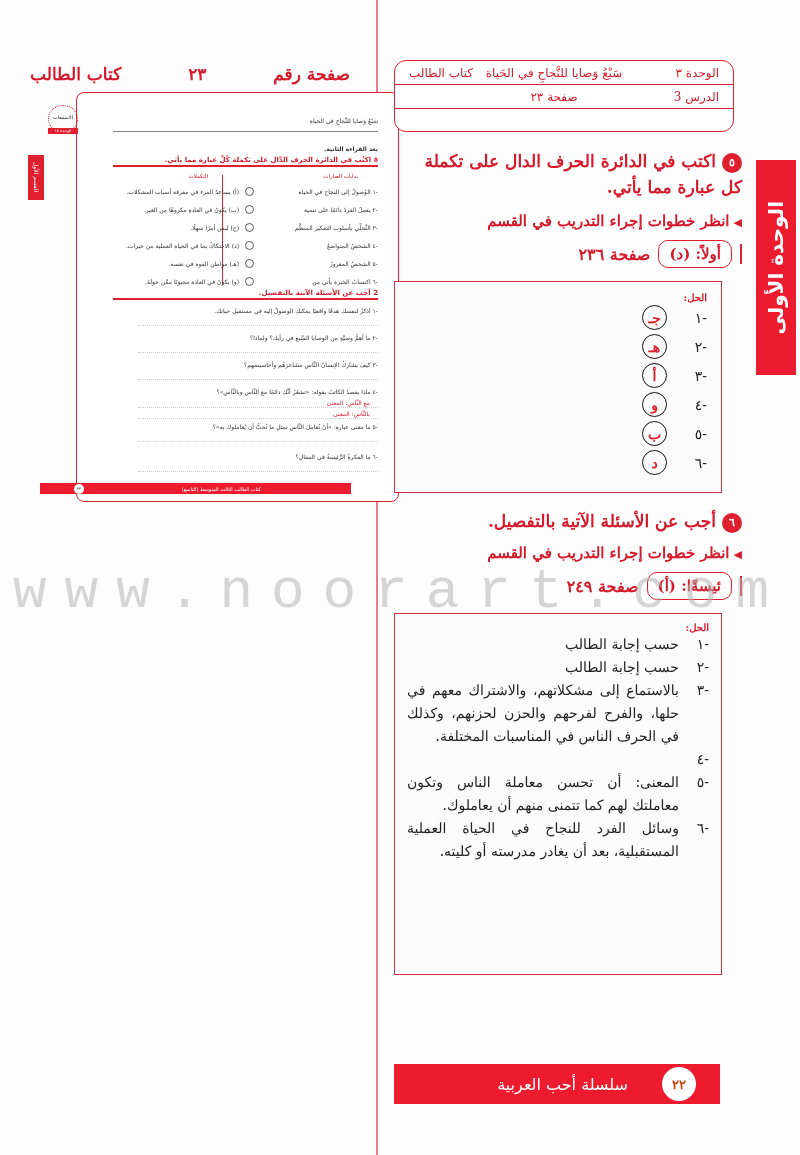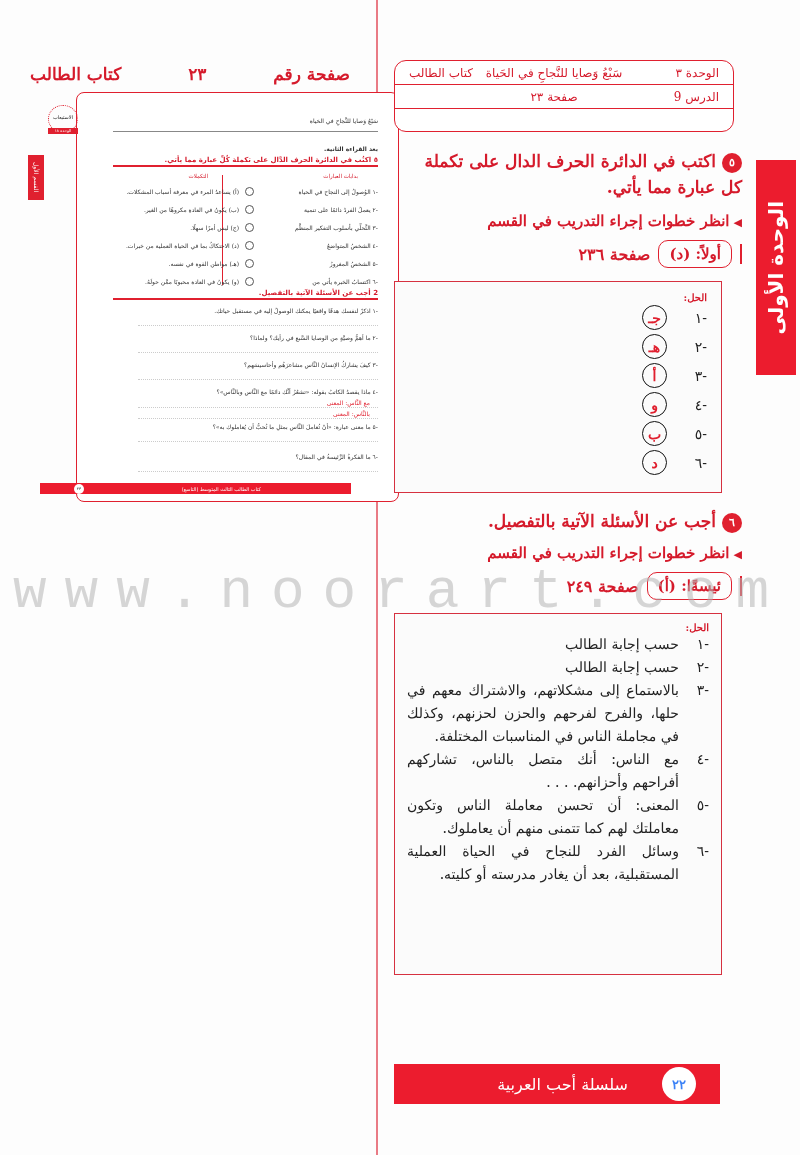--- a/index.html
+++ b/index.html
@@ -37,21 +37,21 @@
   .sol-label { color: #d51a2b; font-weight: bold; font-size: 10px; }
   .mcq-row { display: flex; align-items: center; height: 29px; }
   .mcq-num { width: 40px; text-align: right; font-size: 14px; }
   .mcq-circle { width: 25px; height: 25px; border: 1.5px solid #111; border-radius: 50%; display: flex; align-items: center; justify-content: center; color: #e0202f; font-weight: bold; font-size: 14px; margin-right: 0; }
 
   .ans-item { display: flex; font-size: 14px; line-height: 23px; }
   .ans-num { width: 30px; flex-shrink: 0; }
   .ans-text { flex: 1; text-align: justify; }
 
   .footer-bar { position: absolute; left: 394px; top: 1064px; width: 326px; height: 40px; background: #ec1c2e; display: flex; align-items: center; direction: rtl; padding-right: 24px; }
-  .footer-num { width: 34px; height: 34px; border-radius: 50%; background: #fff; color: #3b82f6; display: flex; align-items: center; justify-content: center; font-weight: bold; font-size: 13px; }
+  .footer-num { width: 34px; height: 34px; border-radius: 50%; background: #fff; color: #c2410c; display: flex; align-items: center; justify-content: center; font-weight: bold; font-size: 13px; }
   .footer-text { color: #fff; font-size: 16px; margin-right: 34px; font-family: "DejaVu Sans", sans-serif; }
 
   
   .lp-header { position: absolute; left: 30px; top: 64px; width: 320px; display: flex; justify-content: space-between; direction: rtl; color: #d51a2b; font-size: 17px; font-weight: bold; }
   .lp-frame { position: absolute; left: 28px; top: 92px; width: 323px; height: 410px; border: 1.5px solid #e0202f; border-radius: 8px; background: #fff; overflow: hidden; direction: rtl; margin-left: 48px; }
   .lp-tab2 { position: absolute; left: 28px; top: 155px; width: 16px; height: 45px; background: #e0202f; color: #fff; font-size: 6px; writing-mode: vertical-rl; display: flex; align-items: center; justify-content: center; }
   .lp-badge { position: absolute; left: 48px; top: 105px; width: 30px; height: 28px; border: 1px dotted #e0202f; border-radius: 50%; font-size: 5px; text-align: center; padding-top: 8px; color: #222; }
   .lp-badge-red { position: absolute; left: 48px; top: 128px; width: 30px; height: 6px; background: #e0202f; color: #fff; font-size: 4px; text-align: center; }
   .tiny { font-family: "DejaVu Sans", sans-serif; font-size: 6px; color: #333; }
   .lp-section { position: absolute; right: 20px; color: #d51a2b; font-size: 7px; font-weight: bold; border-bottom: 2px solid #e0202f; width: 265px; padding-bottom: 1px; font-family: "DejaVu Sans", sans-serif; }
@@ -140,21 +140,21 @@
   <span class="pg">٢٣</span>
 </div>
 
 <div class="header-box">
   <div class="header-row">
     <span class="c1">الوحدة ٣</span>
     <span class="c2">سَبْعُ وَصايا للنَّجاحِ في الحَياة</span>
     <span class="c3">كتاب الطالب</span>
   </div>
   <div class="header-row">
-    <span class="c1">الدرس 9</span>
+    <span class="c1">الدرس 3</span>
     <span class="c2">صفحة ٢٣</span>
     <span class="c3"></span>
   </div>
   <div class="header-row"></div>
 </div>
 
 <div class="side-tab">
     <span>الوحدة الأولى</span>
   </div>
 
@@ -215,25 +215,25 @@
   <div class="ans-item">
       <span class="ans-num">-١</span>
       <span class="ans-text">حسب إجابة الطالب</span>
     </div>
   <div class="ans-item">
       <span class="ans-num">-٢</span>
       <span class="ans-text">حسب إجابة الطالب</span>
     </div>
   <div class="ans-item">
       <span class="ans-num">-٣</span>
-      <span class="ans-text">بالاستماع إلى مشكلاتهم، والاشتراك معهم في حلها، والفرح لفرحهم والحزن لحزنهم، وكذلك في مجاملة الناس في المناسبات المختلفة.</span>
+      <span class="ans-text">بالاستماع إلى مشكلاتهم، والاشتراك معهم في حلها، والفرح لفرحهم والحزن لحزنهم، وكذلك في الحرف الناس في المناسبات المختلفة.</span>
     </div>
   <div class="ans-item">
       <span class="ans-num">-٤</span>
-      <span class="ans-text"><span>مع الناس: أنك متصل بالناس، تشاركهم أفراحهم وأحزانهم. . . .</span><br></span>
+      <span class="ans-text"><br></span>
     </div>
   <div class="ans-item">
       <span class="ans-num">-٥</span>
       <span class="ans-text">المعنى: أن تحسن معاملة الناس وتكون معاملتك لهم كما تتمنى منهم أن يعاملوك.</span>
     </div>
   <div class="ans-item">
       <span class="ans-num">-٦</span>
       <span class="ans-text">وسائل الفرد للنجاح في الحياة العملية المستقبلية، بعد أن يغادر مدرسته أو كليته.</span>
     </div>
 </div>

